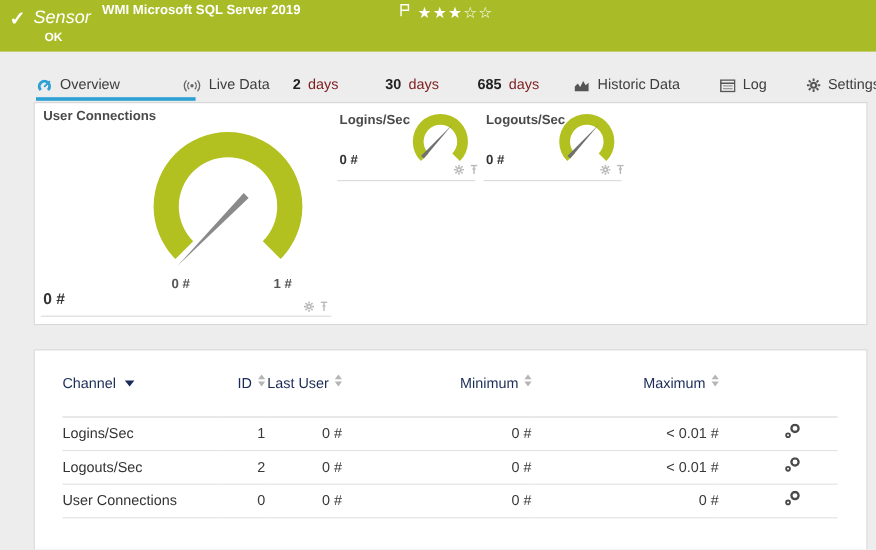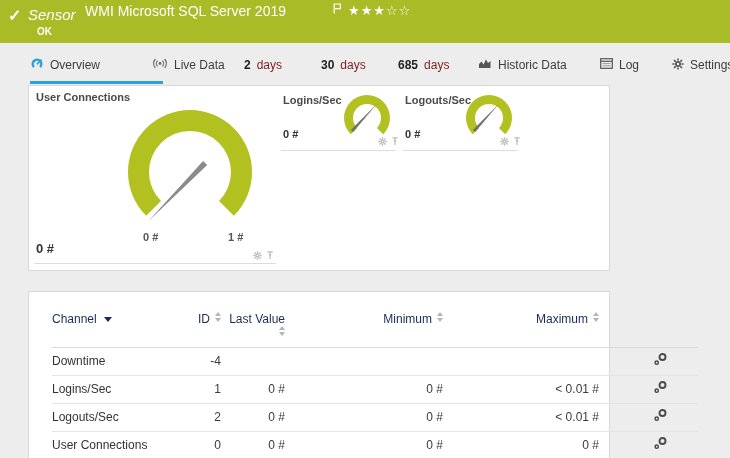--- a/index.html
+++ b/index.html
@@ -5,33 +5,33 @@
   html,body{margin:0;padding:0}
   body{
     width:730px;height:458px;position:relative;overflow:hidden;
     background:#ededed;font-family:"Liberation Sans",sans-serif;
     -webkit-font-smoothing:antialiased;
   }
   
   .topbar{position:absolute;left:0;top:0;width:730px;height:43px;background:#a9bc27;color:#fff}
   .check{position:absolute;left:8px;top:6px;font-size:16px;font-weight:bold}
   .kind{position:absolute;left:28px;top:6px;font-size:15px;font-style:italic}
-  .title{position:absolute;left:85px;top:3px;font-size:14px;font-weight:normal;white-space:nowrap}
+  .title{position:absolute;left:85px;top:3px;font-size:11px;font-weight:bold;white-space:nowrap}
   .flag{position:absolute;left:333px;top:3px}
   .stars{position:absolute;left:348px;top:3px;font-size:13px;letter-spacing:1px;cursor:pointer}
   .ok{position:absolute;left:37px;top:26px;font-size:10px;font-weight:bold}
   
-  .tab{position:absolute;top:58px;height:19px;display:flex;align-items:flex-start;gap:6px;
+  .tab{position:absolute;top:58px;height:19px;display:flex;align-items:flex-end;gap:6px;
        font-size:12px;color:#3d3d3d;cursor:pointer;padding-bottom:4px;white-space:nowrap}
   .tab svg{flex:0 0 auto}
   .tab.active{border-bottom:3px solid #2da0d4;width:133px}
   .tab .num{font-weight:bold;color:#222}
   .tab .unit{color:#7f1d1d}
   
-  .panel{position:absolute;left:28px;width:582px;background:#fff;border:1px solid #d8d8d8;box-sizing:border-box}
+  .panel{position:absolute;left:28px;width:695px;background:#fff;border:1px solid #d8d8d8;box-sizing:border-box}
   #panel-gauges{top:85px;height:186px}
   #panel-table{top:291px;height:178px}
   .abs{position:absolute}
   .g-title{font-size:11px;font-weight:bold;color:#4a4a4a;white-space:nowrap}
   .g-val{font-size:11px;font-weight:bold;color:#333;white-space:nowrap}
   .g-val-big{font-size:13px;font-weight:bold;color:#333;white-space:nowrap}
   .g-scale{font-size:11px;font-weight:bold;color:#555;white-space:nowrap}
   .tile-line{height:1px;background:#dcdcdc}
   .tile-icons{display:inline-flex;gap:4px;align-items:center;cursor:pointer}
   
@@ -182,45 +182,32 @@
     </colgroup>
     <thead>
       <tr>
         <th class="channel">
           <span>Channel</span><i class="caret"></i>
         </th>
         <th>
           <span>ID</span><span class="sort"><b class="up"></b><b class="dn"></b></span>
         </th>
         <th>
-          <span>Last Value</span><span class="sort"><b class="up"></b><b class="dn"></b></span>
+          <span>Last User</span><span class="sort"><b class="up"></b><b class="dn"></b></span>
         </th>
         <th>
           <span>Minimum</span><span class="sort"><b class="up"></b><b class="dn"></b></span>
         </th>
         <th>
           <span>Maximum</span><span class="sort"><b class="up"></b><b class="dn"></b></span>
         </th>
         <th></th>
       </tr>
     </thead>
     <tbody>
-      <tr>
-        <td class="channel">Downtime</td>
-        <td>-4</td>
-        <td></td>
-        <td></td>
-        <td></td>
-        <td class="edit">
-          <svg class="edit-ic" width="14" height="13" viewBox="0 0 14 13">
-            <circle cx="8.5" cy="4" r="3" fill="none" stroke="#4a4a4a" stroke-width="1.9"></circle>
-            <circle cx="2.7" cy="9.7" r="1.6" fill="none" stroke="#4a4a4a" stroke-width="1.5"></circle>
-          </svg>
-        </td>
-      </tr>
       <tr>
         <td class="channel">Logins/Sec</td>
         <td>1</td>
         <td>0 #</td>
         <td>0 #</td>
         <td>&lt; 0.01 #</td>
         <td class="edit">
           <svg class="edit-ic" width="14" height="13" viewBox="0 0 14 13">
             <circle cx="8.5" cy="4" r="3" fill="none" stroke="#4a4a4a" stroke-width="1.9"></circle>
             <circle cx="2.7" cy="9.7" r="1.6" fill="none" stroke="#4a4a4a" stroke-width="1.5"></circle>

